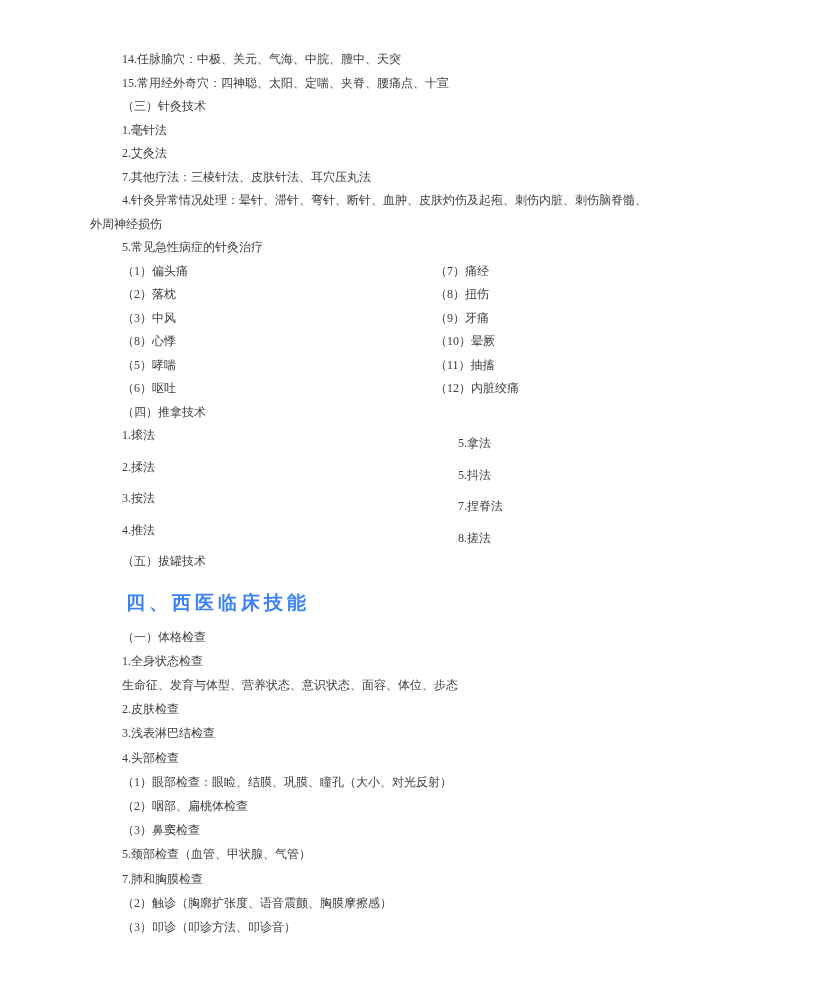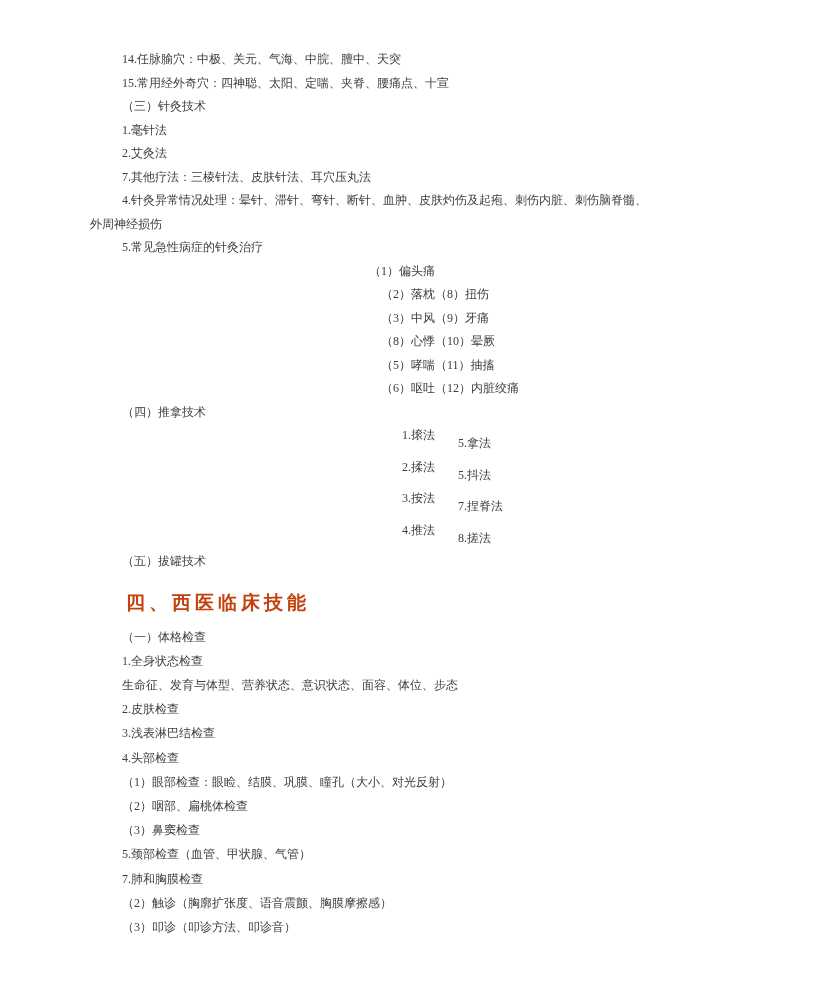--- a/index.html
+++ b/index.html
@@ -34,38 +34,37 @@
   .ind {
     padding-left: 32px;
   }
   .row {
     display: flex;
   }
   .col-l {
     box-sizing: border-box;
     width: 345px;
     flex: 0 0 345px;
-    text-align: right;
   }
   .col-r {
     flex: 1 1 auto;
   }
   .col-r.num {
     padding-left: 23px;
     margin-top: 8px;
   }
   .chapter {
     margin: 16px 0 9px 0;
     padding-left: 36px;
     font-family: "Liberation Sans", "DejaVu Sans", sans-serif;
     font-weight: bold;
     font-size: 19px;
     line-height: 26px;
     letter-spacing: 4px;
-    color: #c2410c;
+    color: #3b82f6;
     white-space: nowrap;
   }
 </style>
 </head>
 <body>
 
 <div class="page">
 
   <div class="sec sec-a">
     <p class="ln ind">14.任脉腧穴：中极、关元、气海、中脘、膻中、天突</p>
@@ -73,20 +72,21 @@
     <p class="ln ind">（三）针灸技术</p>
     <p class="ln ind">1.毫针法</p>
     <p class="ln ind">2.艾灸法</p>
     <p class="ln ind">7.其他疗法：三棱针法、皮肤针法、耳穴压丸法</p>
     <p class="ln ind">4.针灸异常情况处理：晕针、滞针、弯针、断针、血肿、皮肤灼伤及起疱、刺伤内脏、刺伤脑脊髓、</p>
     <p class="ln">外周神经损伤</p>
     <p class="ln ind">5.常见急性病症的针灸治疗</p>
 
     <div class="row">
       <p class="ln ind col-l">（1）偏头痛</p>
+      <p class="ln col-r">（7）痛经</p>
     </div>
     <div class="row">
       <p class="ln ind col-l">（2）落枕</p>
       <p class="ln col-r">（8）扭伤</p>
     </div>
     <div class="row">
       <p class="ln ind col-l">（3）中风</p>
       <p class="ln col-r">（9）牙痛</p>
     </div>
     <div class="row">

